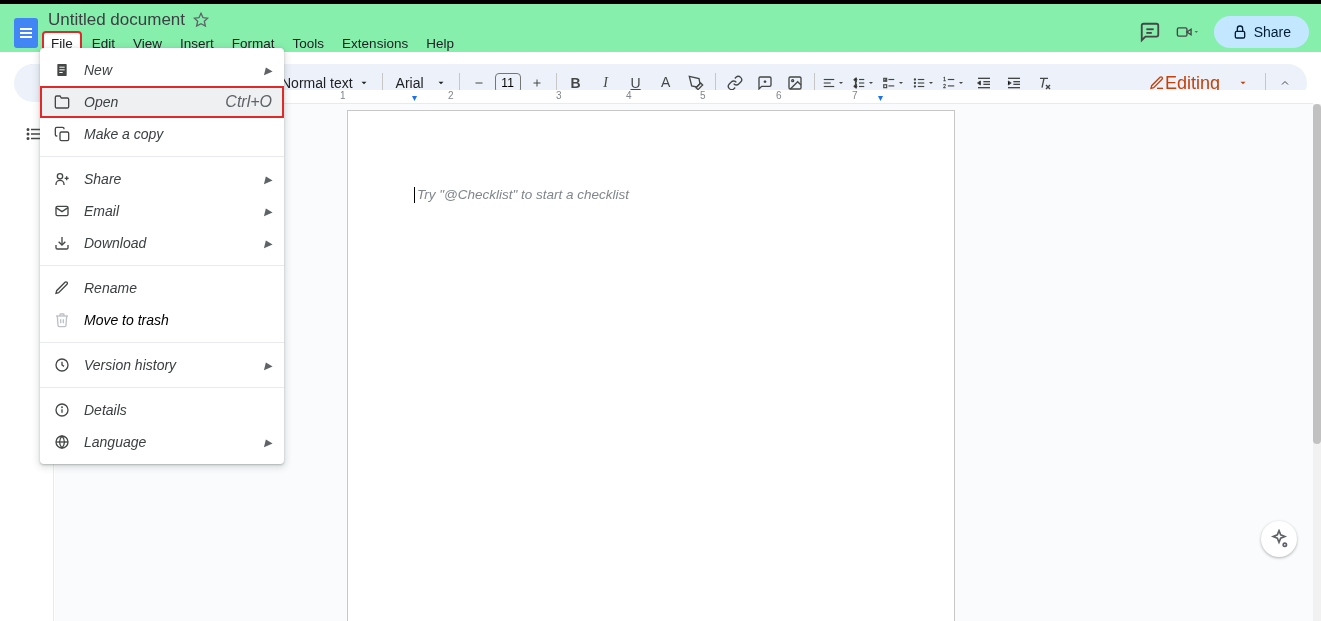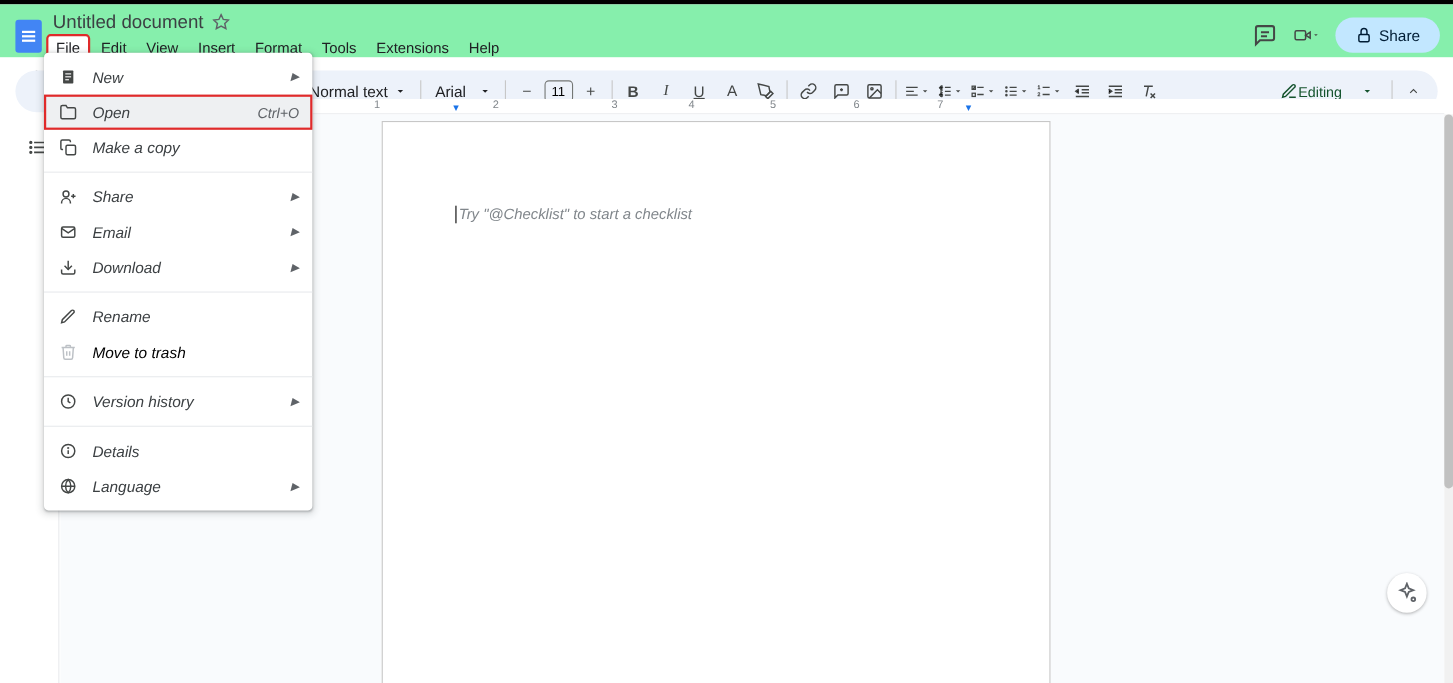--- a/index.html
+++ b/index.html
@@ -19,21 +19,21 @@
   .header-right { position: absolute; right: 12px; top: 12px; display: flex; align-items: center; gap: 14px; }
   .hdr-icon { width: 24px; height: 24px; color: #444746; display: flex; align-items: center; justify-content: center; cursor: pointer; }
   .share-btn { display: flex; align-items: center; gap: 6px; background: #c2e7ff; color: #001d35; padding: 8px 18px; border-radius: 40px; font-size: 14px; font-weight: 500; cursor: pointer; }
   
   .toolbar { position: absolute; left: 14px; right: 14px; top: 64px; height: 38px; background: #edf2fa; border-radius: 24px; display: flex; align-items: center; padding: 0 8px; gap: 2px; }
   .tb-btn { width: 28px; height: 28px; display: flex; align-items: center; justify-content: center; color: #444746; border-radius: 4px; cursor: pointer; font-size: 14px; }
   .tb-sep { width: 1px; height: 20px; background: #c7c7c7; margin: 0 3px; }
   .tb-text-dd { display: flex; align-items: center; gap: 6px; padding: 0 8px; height: 28px; font-size: 14px; color: #202124; cursor: pointer; }
   .font-size-box { width: 26px; height: 20px; border: 1px solid #747775; border-radius: 4px; display: flex; align-items: center; justify-content: center; font-size: 12px; }
   .toolbar-spacer { flex: 1; }
-  .editing-dd { display: flex; align-items: center; gap: 0; padding: 0 12px; height: 30px; font-size: 13px; color: #14532d; cursor: pointer; }
+  .editing-dd { display: flex; align-items: center; gap: 0; padding: 0 12px; height: 30px; font-size: 18px; color: #c2410c; cursor: pointer; }
   
   .search-btn { position: absolute; left: 22px; top: 59px; width: 24px; height: 24px; color: #444746; display: flex; align-items: center; justify-content: center; cursor: pointer; }
   .outline-btn { position: absolute; left: 22px; top: 122px; width: 24px; height: 24px; color: #444746; display: flex; align-items: center; justify-content: center; cursor: pointer; }
   
   .ruler-h { position: absolute; left: 40px; right: 8px; top: 90px; height: 14px; background: #fff; border-bottom: 1px solid #e8eaed; font-size: 10px; color: #80868b; }
   .ruler-num { position: absolute; top: 0px; }
   .ruler-mark-blue { position: absolute; top: 2px; font-size: 10px; color: #1a73e8; }
   .ruler-v { position: absolute; left: 40px; top: 104px; bottom: 0; width: 14px; background: #fff; border-right: 1px solid #e8eaed; }
   
   .canvas { position: absolute; left: 55px; right: 8px; top: 104px; bottom: 0; background: #f9fbfd; overflow: hidden; }
@@ -45,21 +45,21 @@
   .scrollbar-thumb { position: absolute; right: 0; top: 0; width: 8px; height: 340px; background: #c1c1c1; border-radius: 4px; }
   
   .dropdown { position: absolute; left: 40px; top: 48px; width: 244px; background: #fff; border-radius: 4px; box-shadow: 0 2px 6px 2px rgba(60,64,67,.15), 0 1px 2px rgba(60,64,67,.3); padding: 6px 0; z-index: 100; font-size: 14px; color: #3c4043; font-style: italic; }
   .dd-item { display: flex; align-items: center; height: 32px; padding: 0 12px; gap: 12px; cursor: pointer; position: relative; }
   .dd-item.hovered { background: #eef0f2; }
   .dd-item.highlighted { border: 2px solid #e02a2a; height: 32px; padding: 0 10px; }
   .dd-item.disabled { color: #000000; cursor: default; }
   .dd-item.disabled .dd-icon { color: #bdc1c6; }
   .dd-icon { width: 20px; height: 20px; display: flex; align-items: center; justify-content: center; color: #444746; flex-shrink: 0; }
   .dd-label { flex: 1; }
-  .dd-shortcut { font-size: 13px; color: #5f6368; }
+  .dd-shortcut { font-size: 16px; color: #5f6368; }
   .dd-arrow { font-size: 10px; color: #5f6368; }
   .dd-sep { height: 1px; background: #e8eaed; margin: 6px 0; }
   
   .fab { position: absolute; right: 24px; bottom: 64px; width: 36px; height: 36px; border-radius: 50%; background: #fff; box-shadow: 0 1px 3px rgba(0,0,0,.3); display: flex; align-items: center; justify-content: center; color: #5f6368; cursor: pointer; }
   svg { display: block; }
 </style>
 </head>
 <body>
 
 <div class="black-bar"></div>

